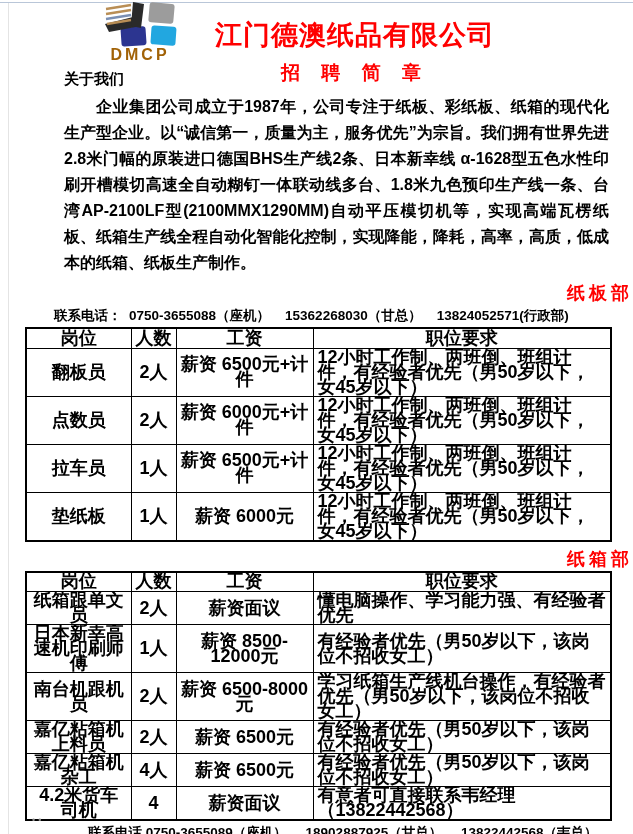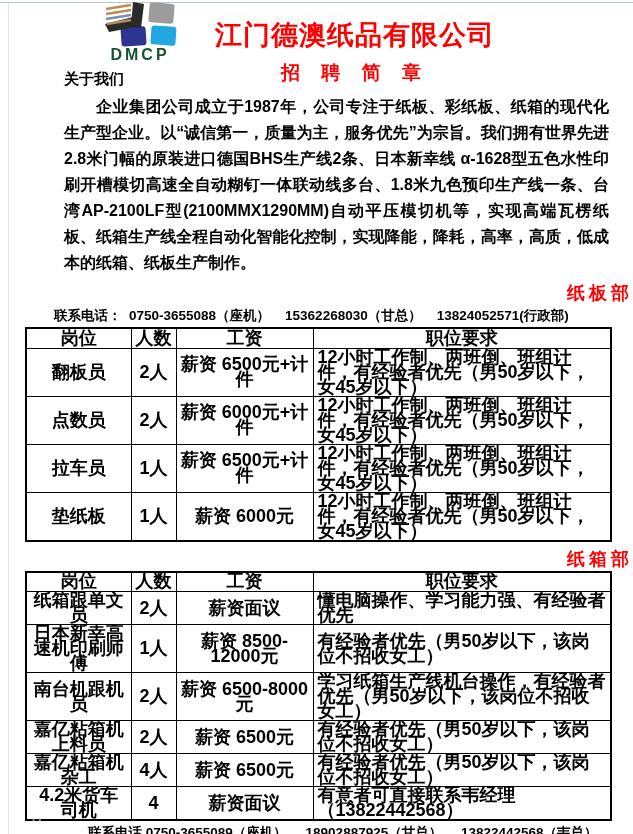--- a/index.html
+++ b/index.html
@@ -7,21 +7,21 @@
   .page {
     position:relative; width:633px; height:834px; overflow:hidden;
     background:#ffffff; font-family:"Liberation Sans", sans-serif; color:#000;
   }
   .top-edge { position:absolute; top:2px; left:0; width:100%; height:1px; background:#b9c6d8; }
   .left-edge { position:absolute; top:3px; bottom:0; left:8px; width:1px; background:#e4e4e4; }
 
   .header { position:relative; height:64px; }
   .logo { position:absolute; left:94px; top:2px; width:92px; height:62px; text-align:center; }
   .logo-mark { display:block; margin:0 auto; }
-  .logo-text { display:block; color:#14532d; font-size:16px; letter-spacing:3px; font-weight:600; margin-top:-2px; }
+  .logo-text { display:block; color:#a16207; font-size:16px; letter-spacing:3px; font-weight:600; margin-top:-2px; }
   .titles { margin-left:180px; width:350px; text-align:center; }
   .company-name { font-size:27px; font-weight:bold; color:#ff0000; letter-spacing:1px; padding-top:17px; white-space:nowrap; }
   .doc-title { font-size:19px; font-weight:bold; color:#ff0000; letter-spacing:8px; margin-top:7px; }
 
   .about-heading { margin:6px 0 0 64px; font-size:15px; font-weight:bold; }
   .about-body {
     margin:5px 24px 0 64px; font-size:16px; font-weight:bold;
     line-height:26px; text-align:justify; text-indent:2em;
   }
 

